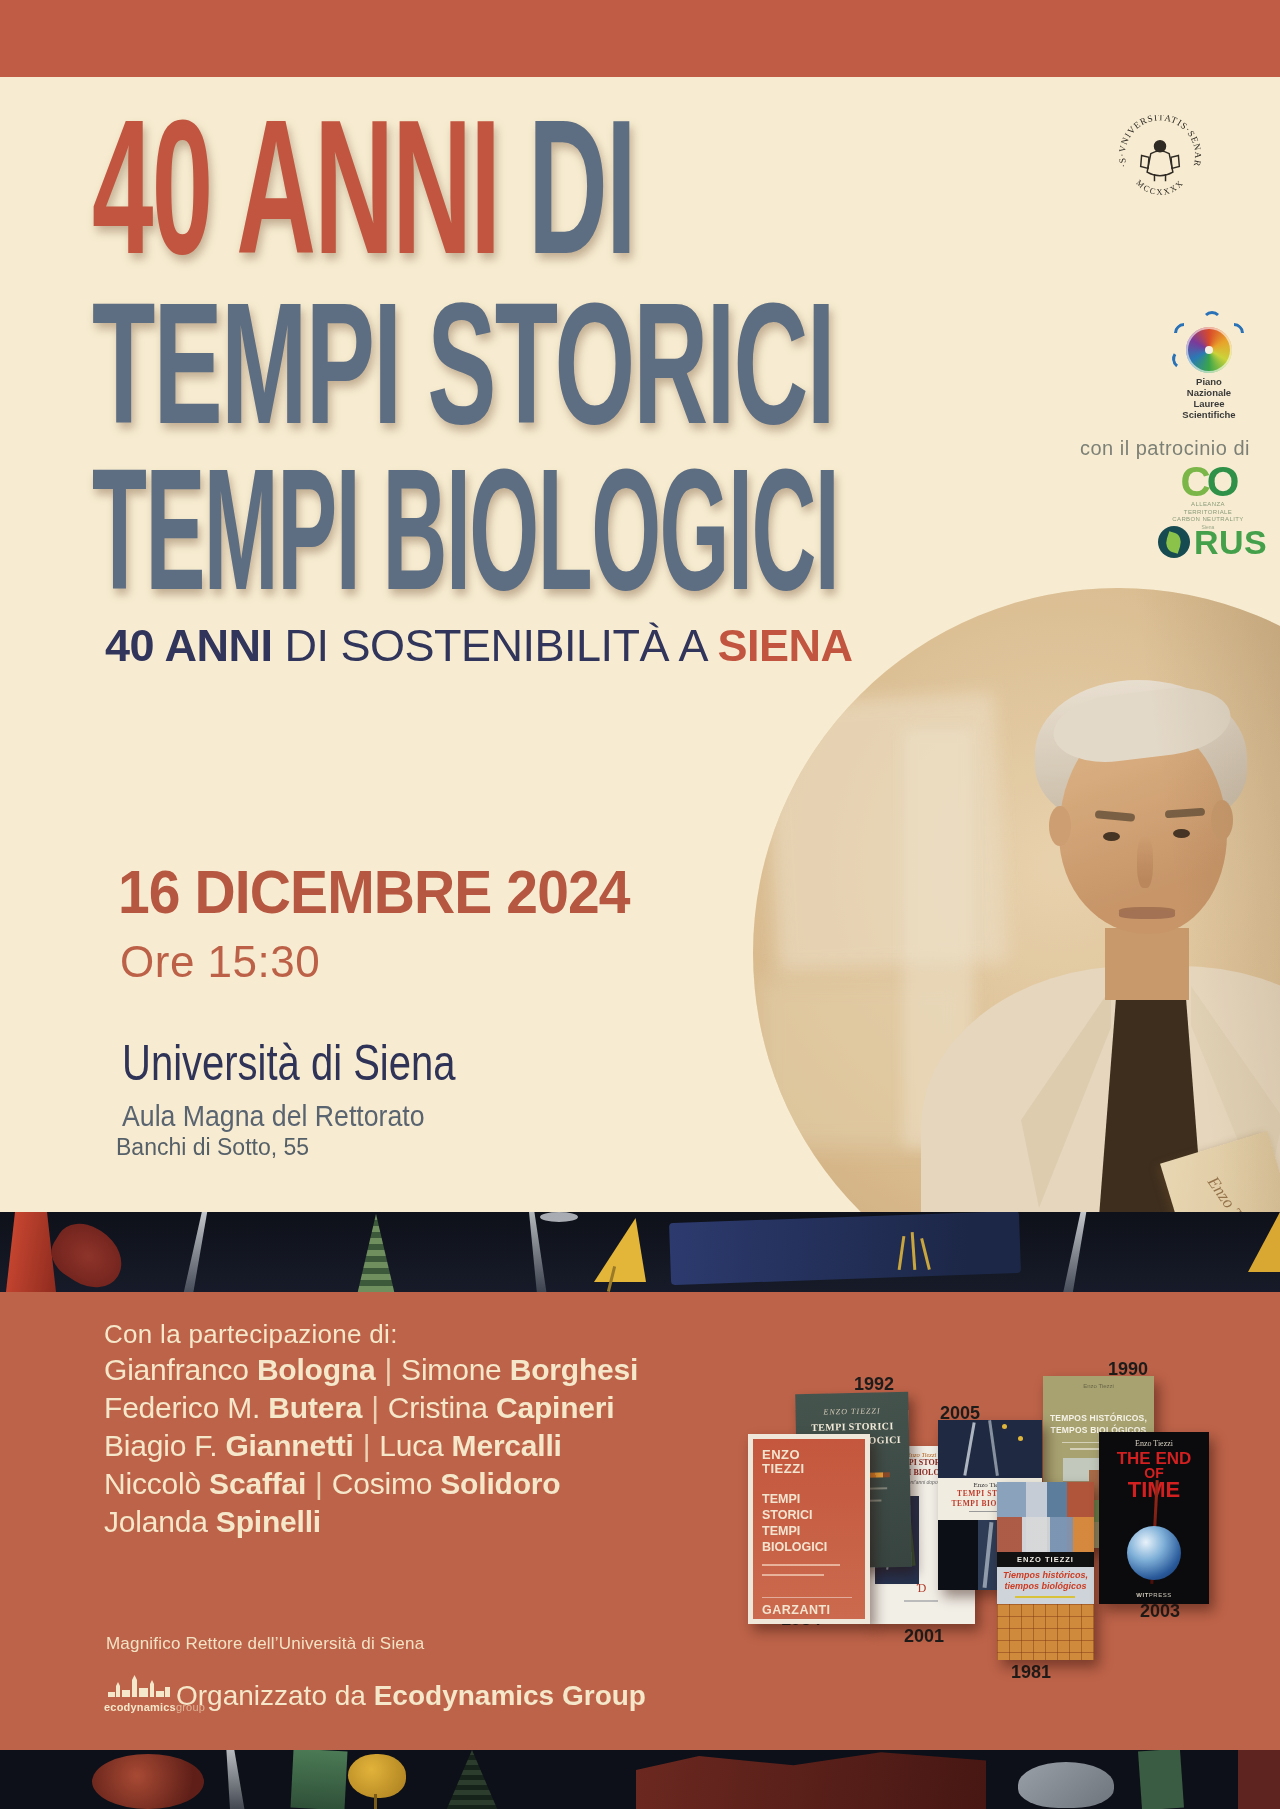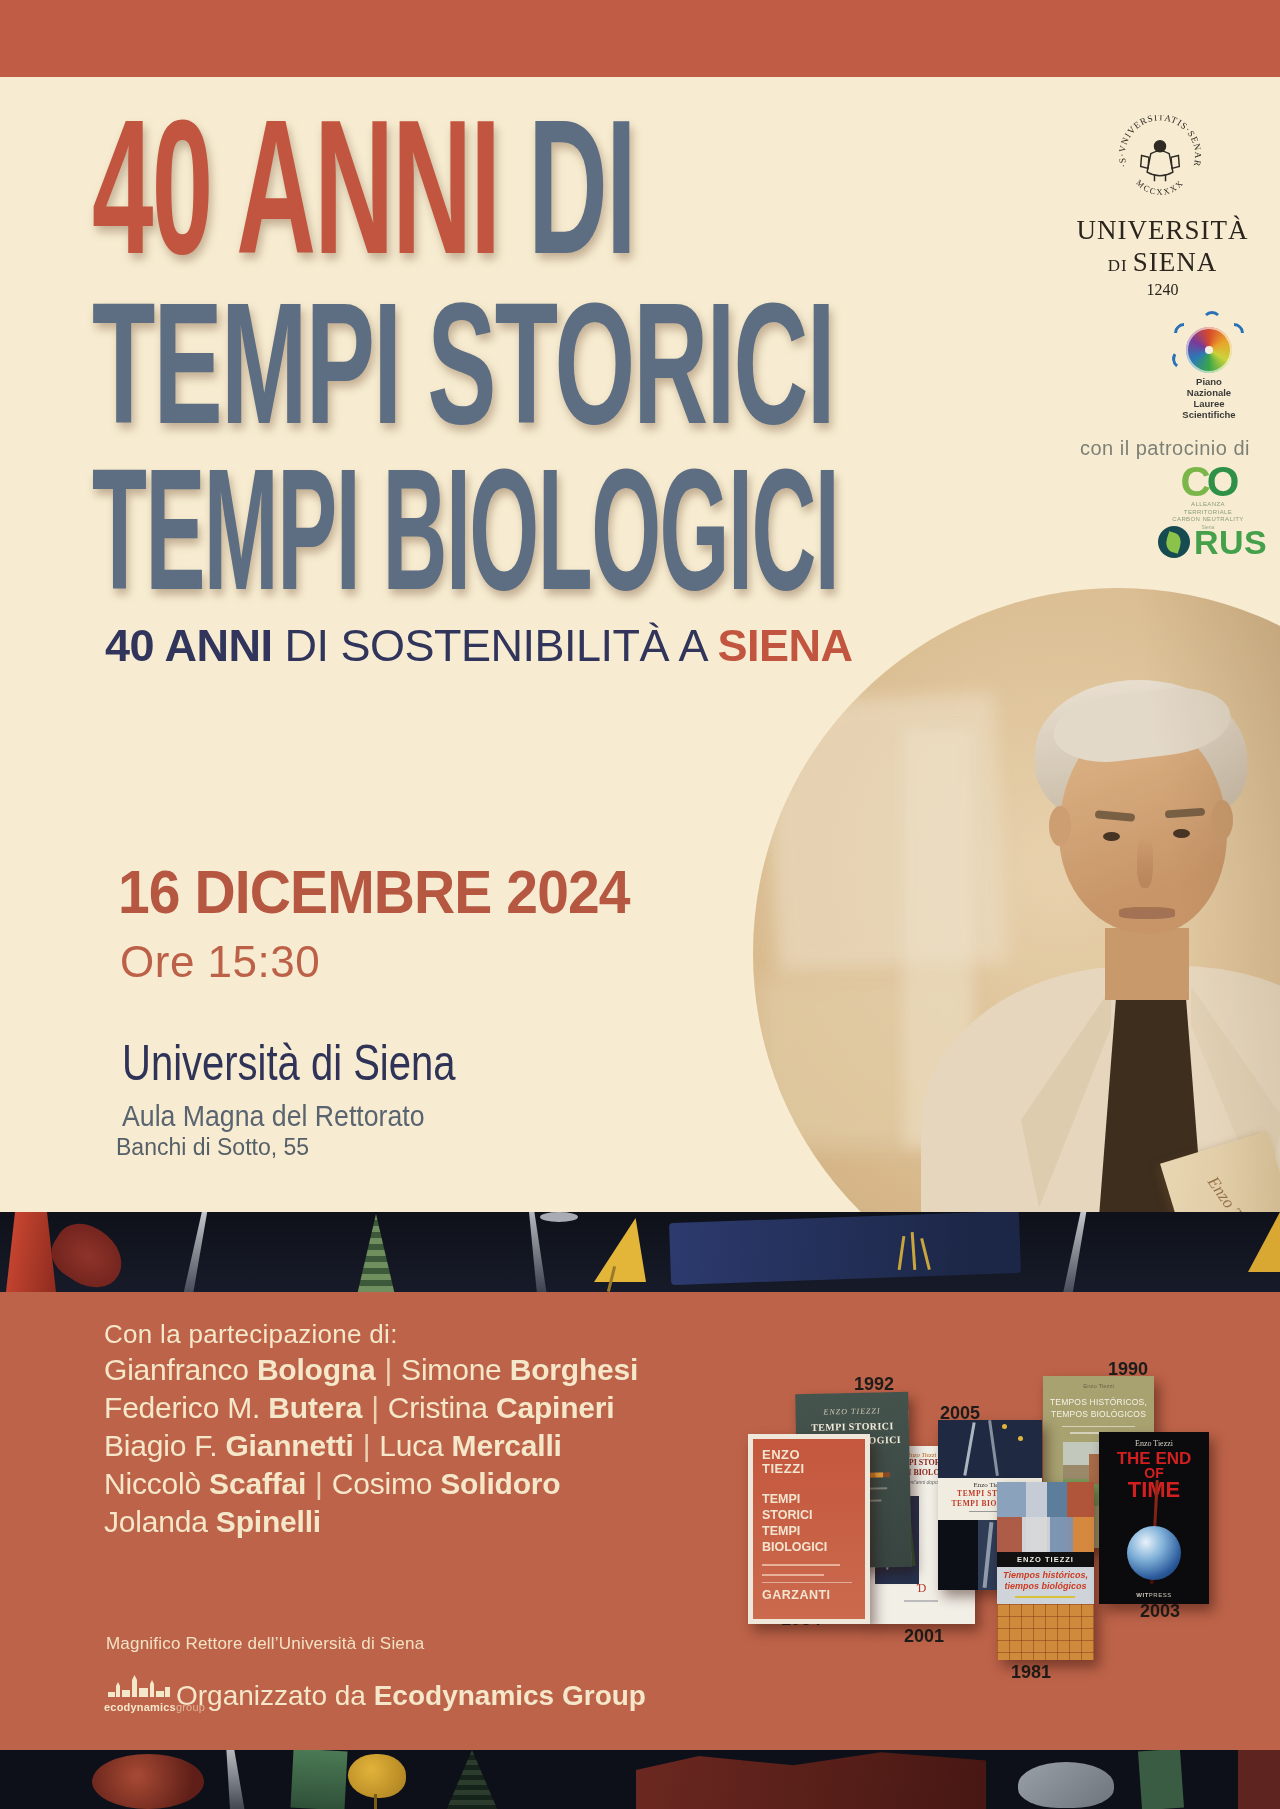--- a/index.html
+++ b/index.html
@@ -169,21 +169,21 @@
   .org-text{position:absolute;left:72px;top:6px;font-size:28px;color:#f5e7c9;white-space:nowrap;}
   .org-text .ob{font-weight:700;}
   
   .book{position:absolute;box-shadow:5px 7px 12px rgba(40,10,5,.45);overflow:hidden;}
   .ylabel{position:absolute;width:80px;text-align:center;font-size:18px;font-weight:700;color:#1e1c1a;}
   .b1984{left:748px;top:142px;width:112px;height:180px;border:5px solid #efe8da;
     background:linear-gradient(180deg,#c4573d,#cb6a4e);z-index:6;color:#f3e4d0;}
   .b84-author{margin:9px 0 0 9px;font-size:13px;font-weight:700;line-height:1.1;letter-spacing:.5px;}
   .b84-title{margin:14px 0 0 9px;font-size:12.5px;font-weight:700;line-height:1.3;}
   .b84-hair{margin:8px 0 0 9px;width:70%;height:2px;background:rgba(255,240,220,.55);}
-  .b84-pub{position:absolute;left:9px;bottom:17px;font-size:12.5px;font-weight:700;letter-spacing:.5px;
+  .b84-pub{position:absolute;left:9px;bottom:2px;font-size:12.5px;font-weight:700;letter-spacing:.5px;
     border-top:1px solid rgba(255,255,255,.45);padding-top:5px;width:80%;}
   .b1992{left:797px;top:101px;width:113px;height:175px;background:linear-gradient(170deg,#46544e,#374440);
     transform:rotate(-1.2deg);z-index:4;text-align:center;color:#e8e2d2;}
   .b92-author{margin-top:14px;font-family:"Liberation Serif",serif;font-style:italic;font-size:8px;
     color:#cfc7b5;letter-spacing:1px;}
   .b92-title{margin-top:4px;font-family:"Liberation Serif",serif;font-size:10px;font-weight:700;
     color:#f2ead8;line-height:1.35;letter-spacing:.4px;}
   .b92-bar{margin:26px auto 0;width:72px;height:5px;
     background:linear-gradient(90deg,#8a8f8a 0 68%,#d87f2a 68% 80%,#e8a03a 80% 90%,#8a4a2a 90%);}
   .b92-hair{margin:10px auto 0;width:60%;height:2px;background:rgba(230,220,200,.4);}
@@ -198,21 +198,21 @@
   .b01-dl{position:absolute;left:36px;bottom:22px;width:34px;height:2px;background:#bbb;}
   .b2005{left:938px;top:128px;width:104px;height:170px;background:#2e3c55;z-index:2;}
   .b05-patch{position:absolute;left:0;top:0;width:104px;height:170px;}
   .b05-band{position:absolute;left:0;top:58px;width:104px;height:42px;background:#f0ece0;text-align:center;}
   .b05-author{margin-top:3px;font-family:"Liberation Serif",serif;font-size:7px;color:#333;}
   .b05-title{font-family:"Liberation Serif",serif;font-size:7.5px;font-weight:700;color:#c03a2a;
     letter-spacing:.6px;line-height:1.3;}
   .b05-hair{margin:2px auto 0;width:40%;height:1.5px;background:#999;}
   .b1990{left:1043px;top:84px;width:111px;height:172px;background:#a8a271;z-index:1;text-align:center;}
   .b90-author{margin-top:7px;font-size:6px;color:#6a6647;}
-  .b90-title{margin-top:8px;font-size:8.5px;font-weight:400;color:#f5f2e6;line-height:1.4;letter-spacing:.2px;}
+  .b90-title{margin-top:24px;font-size:8.5px;font-weight:700;color:#f5f2e6;line-height:1.4;letter-spacing:.2px;}
   .b90-hair{margin:5px auto 0;width:66%;height:1.5px;background:rgba(255,255,255,.5);}
   .b90-art{margin:8px auto 0;width:72px;height:64px;
     background:linear-gradient(180deg,#c2c8bc 0 36%,#9a8a6a 36% 58%,#7a9a5a 58% 100%);position:relative;}
   .b90-tower{position:absolute;left:26px;top:12px;width:16px;height:30px;background:#a86b48;}
   .b1988{left:997px;top:190px;width:97px;height:178px;z-index:5;background:#cfd4da;}
   .b88-collage{position:absolute;left:0;top:0;width:97px;height:70px;
     background:linear-gradient(90deg,#8aa2bc 0 30%,#c5ccd6 30% 52%,#5c7d9c 52% 72%,#b0543a 72% 100%);}
   .b88-collage2{position:absolute;left:0;top:35px;width:97px;height:35px;
     background:linear-gradient(90deg,#b0543a 0 26%,#d9d9d9 26% 55%,#7f98b5 55% 78%,#d98e3f 78% 100%);opacity:.9;}
   .b88-band{position:absolute;left:0;top:70px;width:97px;height:15px;background:#111;
@@ -260,25 +260,20 @@
         <textPath href="#arcBot">MCCXXXX</textPath>
       </text>
       <g stroke="#2f2a24" fill="none" stroke-width="1.6">
         <circle cx="50" cy="34" r="6" fill="#2f2a24"></circle>
         <path d="M 40,42 Q 50,36 60,42 L 64,62 Q 50,70 36,62 Z"></path>
         <path d="M 30,44 l 8,2 -1,12 -8,-2 Z"></path>
         <path d="M 70,44 l -8,2 1,12 8,-2 Z"></path>
         <path d="M 44,64 l 0,8 M 56,64 l 0,8"></path>
       </g>
     </svg>
-    <div class="univ-name">
-      <div class="u1">UNIVERSITÀ</div>
-      <div class="u2"><span class="di">DI </span><span>SIENA</span></div>
-      <div class="u3">1240</div>
-    </div>
 
     <div class="pnls">
       <div class="pnls-burst">
         <i class="wifi w1"></i>
         <i class="wifi w2"></i>
         <i class="wifi w3"></i>
         <i class="wifi w4"></i>
       </div>
       <div class="pnls-label">
         <div>Piano Nazionale</div>

